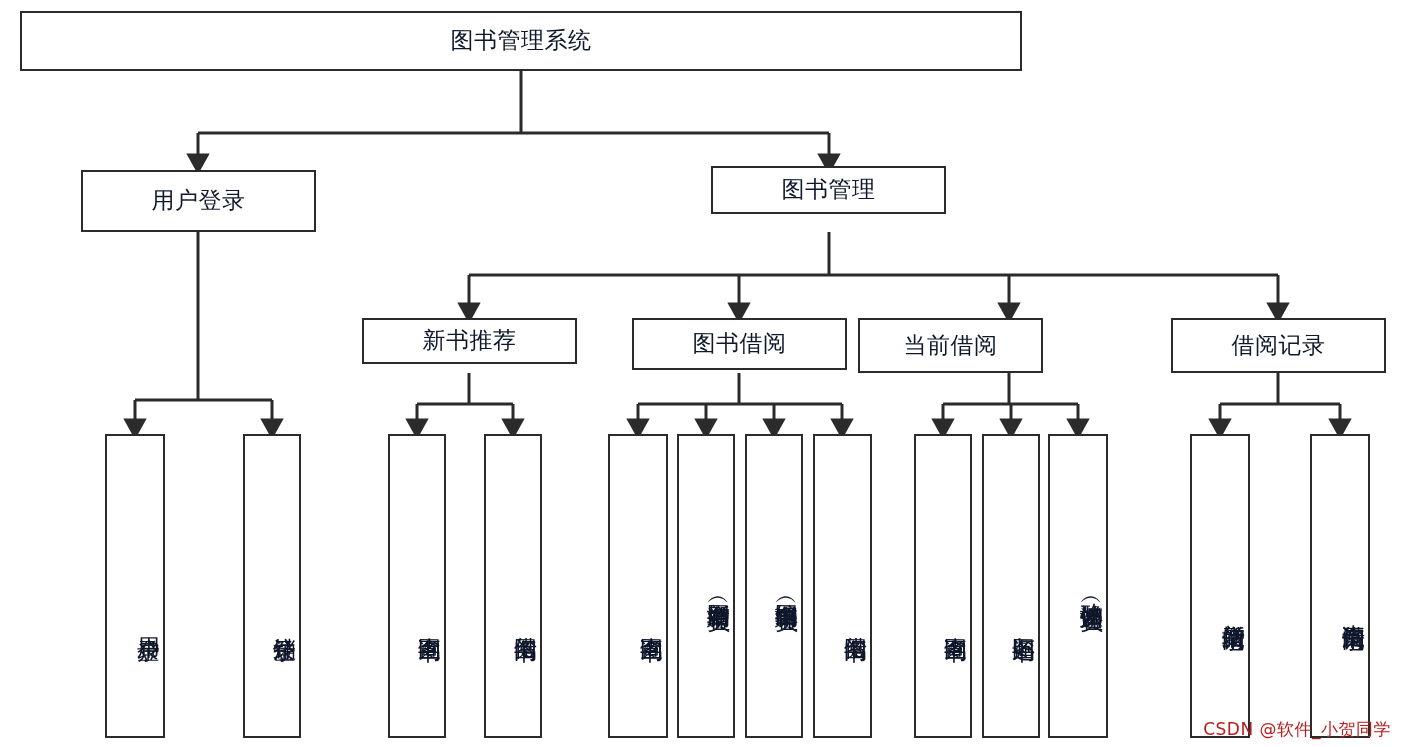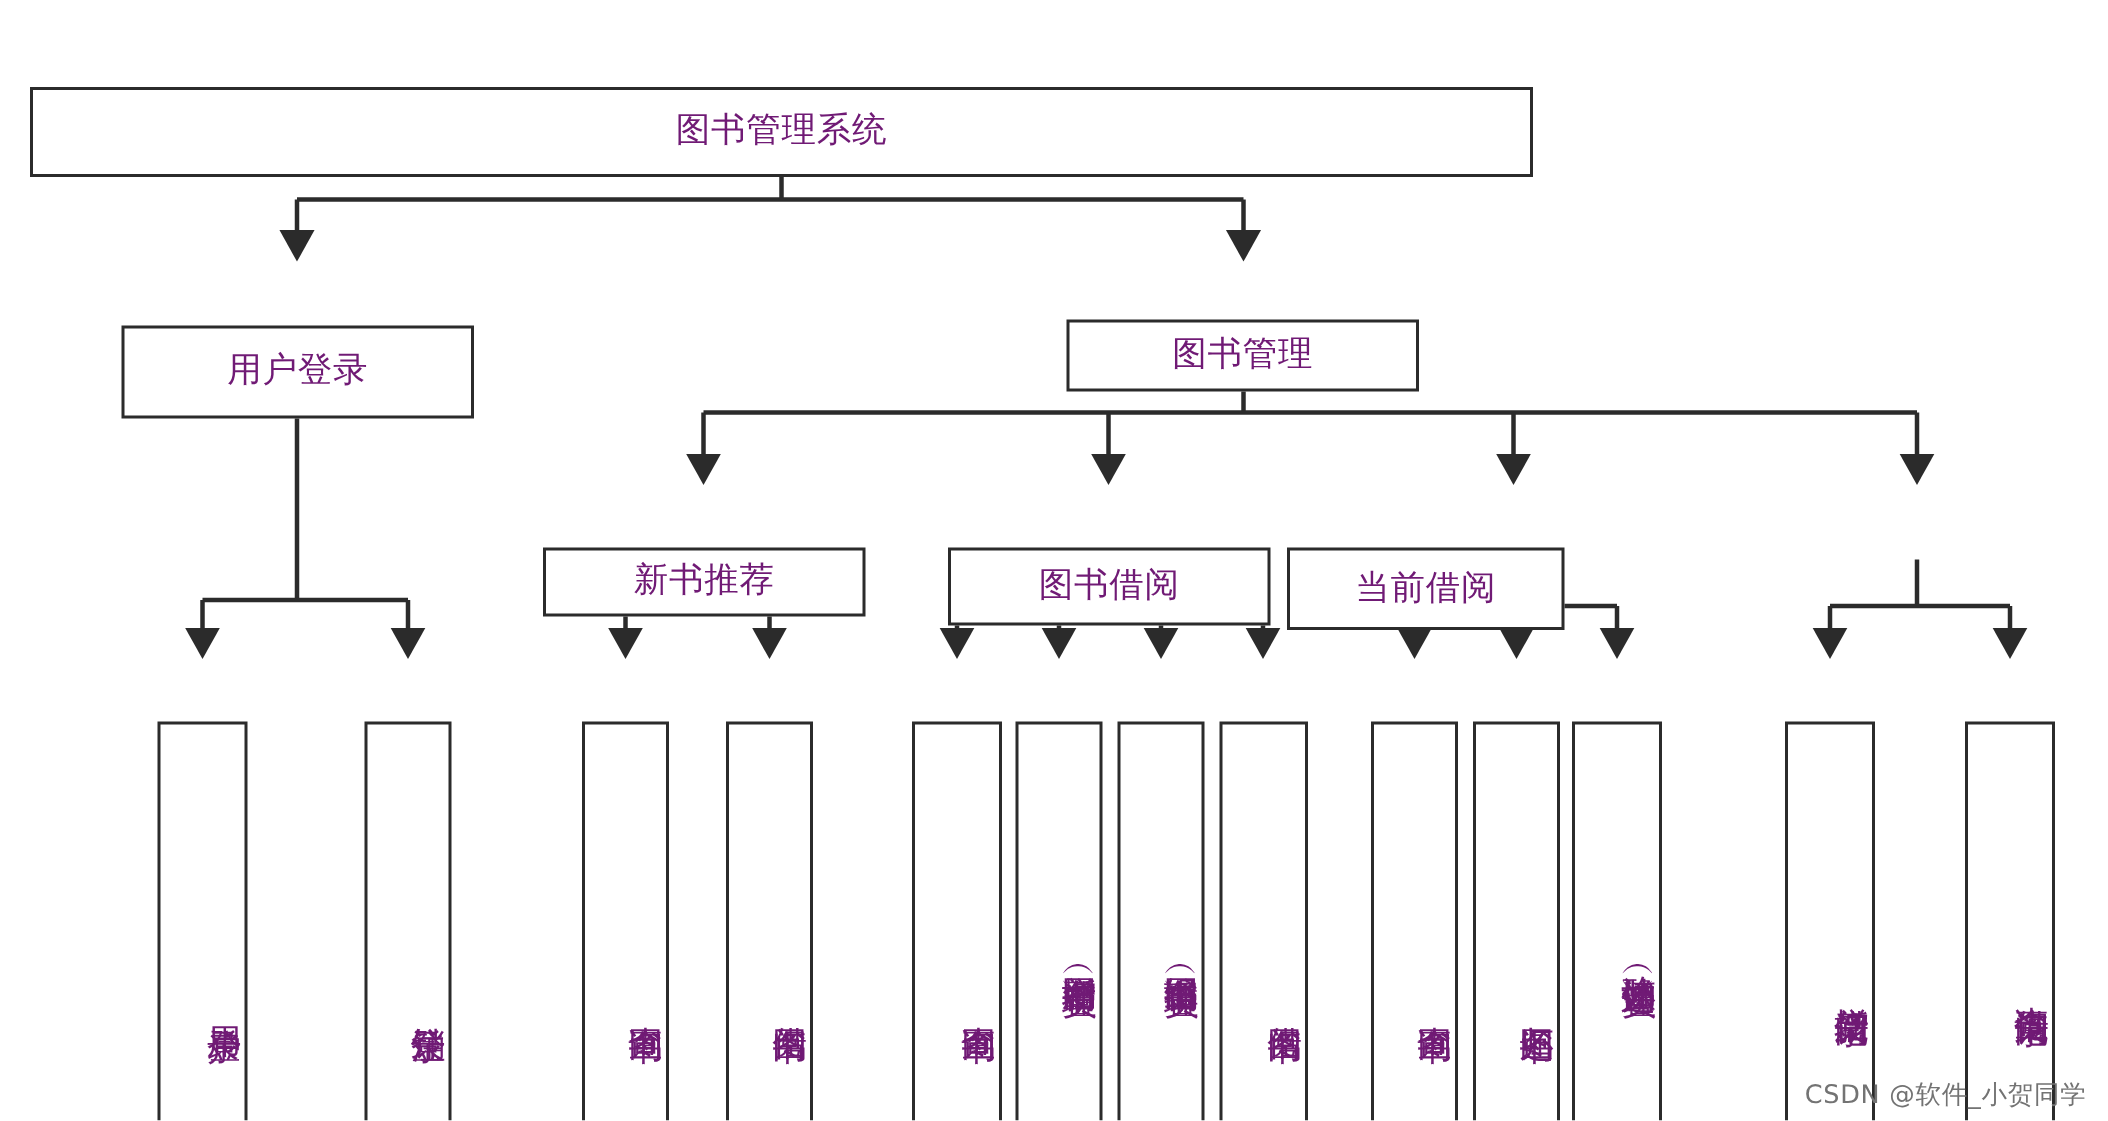--- a/index.html
+++ b/index.html
@@ -27,22 +27,21 @@
     pointer-events: none;
   }
   .node {
     position: absolute;
     box-sizing: border-box;
     background: #ffffff;
     border: 2px solid #2b2b2b;
     display: flex;
     align-items: center;
     justify-content: center;
-    color: #701a75;
-    margin-top: 47px;
+    color: #0f172a;
   }
   .node-h {
     font-size: 23px;
     line-height: 1.2;
     letter-spacing: 0.5px;
     white-space: nowrap;
   }
   .node-v {
     writing-mode: vertical-rl;
     text-orientation: upright;
@@ -53,21 +52,21 @@
     padding-top: 8px;
   }
   .node-v.pad-small { padding-top: 70px; }
   .node-v.pad-mid   { padding-top: 46px; }
   .node-v.pad-none  { padding-top: 6px; }
   #watermark {
     position: absolute;
     right: 14px;
     bottom: 6px;
     font-size: 17px;
-    color: #737373;
+    color: #b91c1c;
     white-space: nowrap;
     letter-spacing: 0.5px;
   }
 </style>
 </head>
 <body>
 
 <div id="diagram-root">
 
   <svg id="edge-layer" viewBox="0 0 1405 747">
@@ -124,20 +123,21 @@
   </svg>
 
   <div class="node node-h" style="left: 20px; top: 11px; width: 1002px; height: 60px;">图书管理系统</div>
 
   <div class="node node-h" style="left: 81px; top: 170px; width: 235px; height: 62px;">用户登录</div>
   <div class="node node-h" style="left: 711px; top: 166px; width: 235px; height: 48px;">图书管理</div>
 
   <div class="node node-h" style="left: 362px; top: 318px; width: 215px; height: 46px;">新书推荐</div>
   <div class="node node-h" style="left: 632px; top: 318px; width: 215px; height: 52px;">图书借阅</div>
   <div class="node node-h" style="left: 858px; top: 318px; width: 185px; height: 55px;">当前借阅</div>
+  <div class="node node-h" style="left: 1171px; top: 318px; width: 215px; height: 55px;">借阅记录</div>
 
   <div class="node node-v pad-small" style="left: 105px; top: 434px; width: 60px; height: 304px;">用户登录</div>
   <div class="node node-v pad-small" style="left: 243px; top: 434px; width: 58px; height: 304px;">注销登录</div>
   <div class="node node-v pad-small" style="left: 388px; top: 434px; width: 58px; height: 304px;">查询图书</div>
   <div class="node node-v pad-small" style="left: 484px; top: 434px; width: 58px; height: 304px;">借阅图书</div>
   <div class="node node-v pad-small" style="left: 608px; top: 434px; width: 60px; height: 304px;">查询图书</div>
   <div class="node node-v pad-none" style="left: 677px; top: 434px; width: 58px; height: 304px;">新增图书（管理员）</div>
   <div class="node node-v pad-none" style="left: 745px; top: 434px; width: 58px; height: 304px;">编辑图书（管理员）</div>
   <div class="node node-v pad-small" style="left: 813px; top: 434px; width: 59px; height: 304px;">借阅图书</div>
   <div class="node node-v pad-small" style="left: 914px; top: 434px; width: 58px; height: 304px;">查询图书</div>

